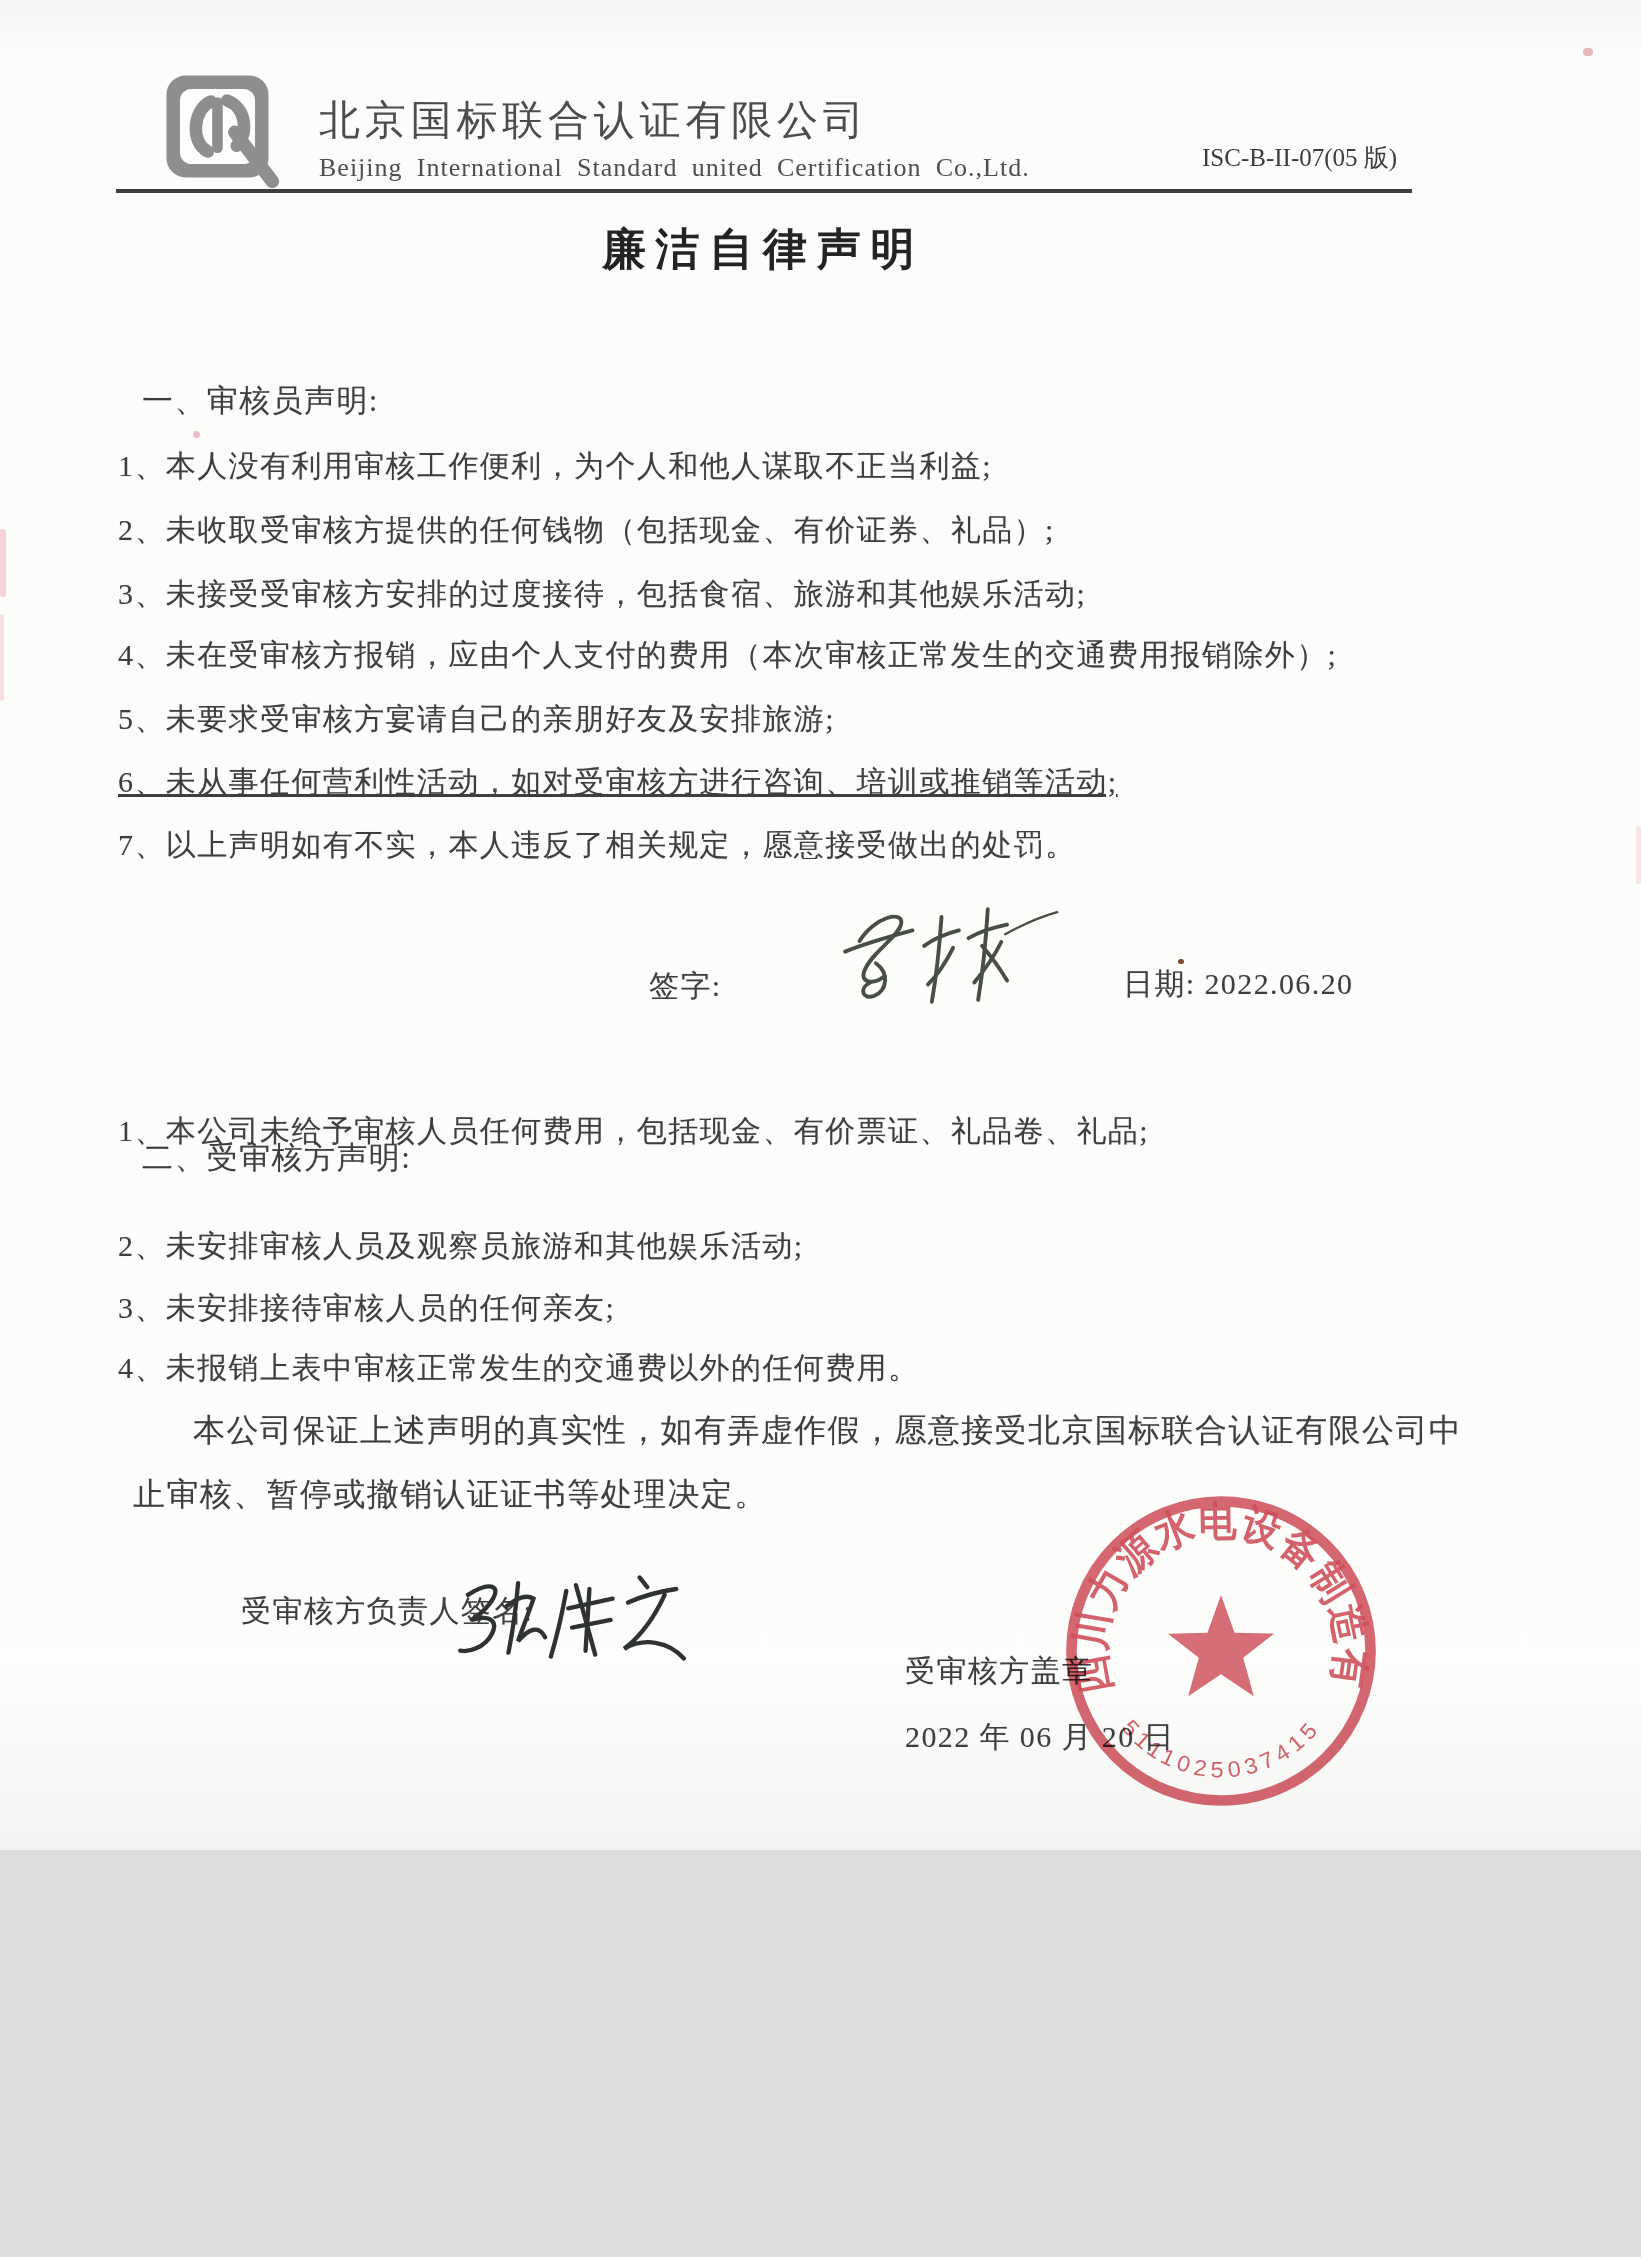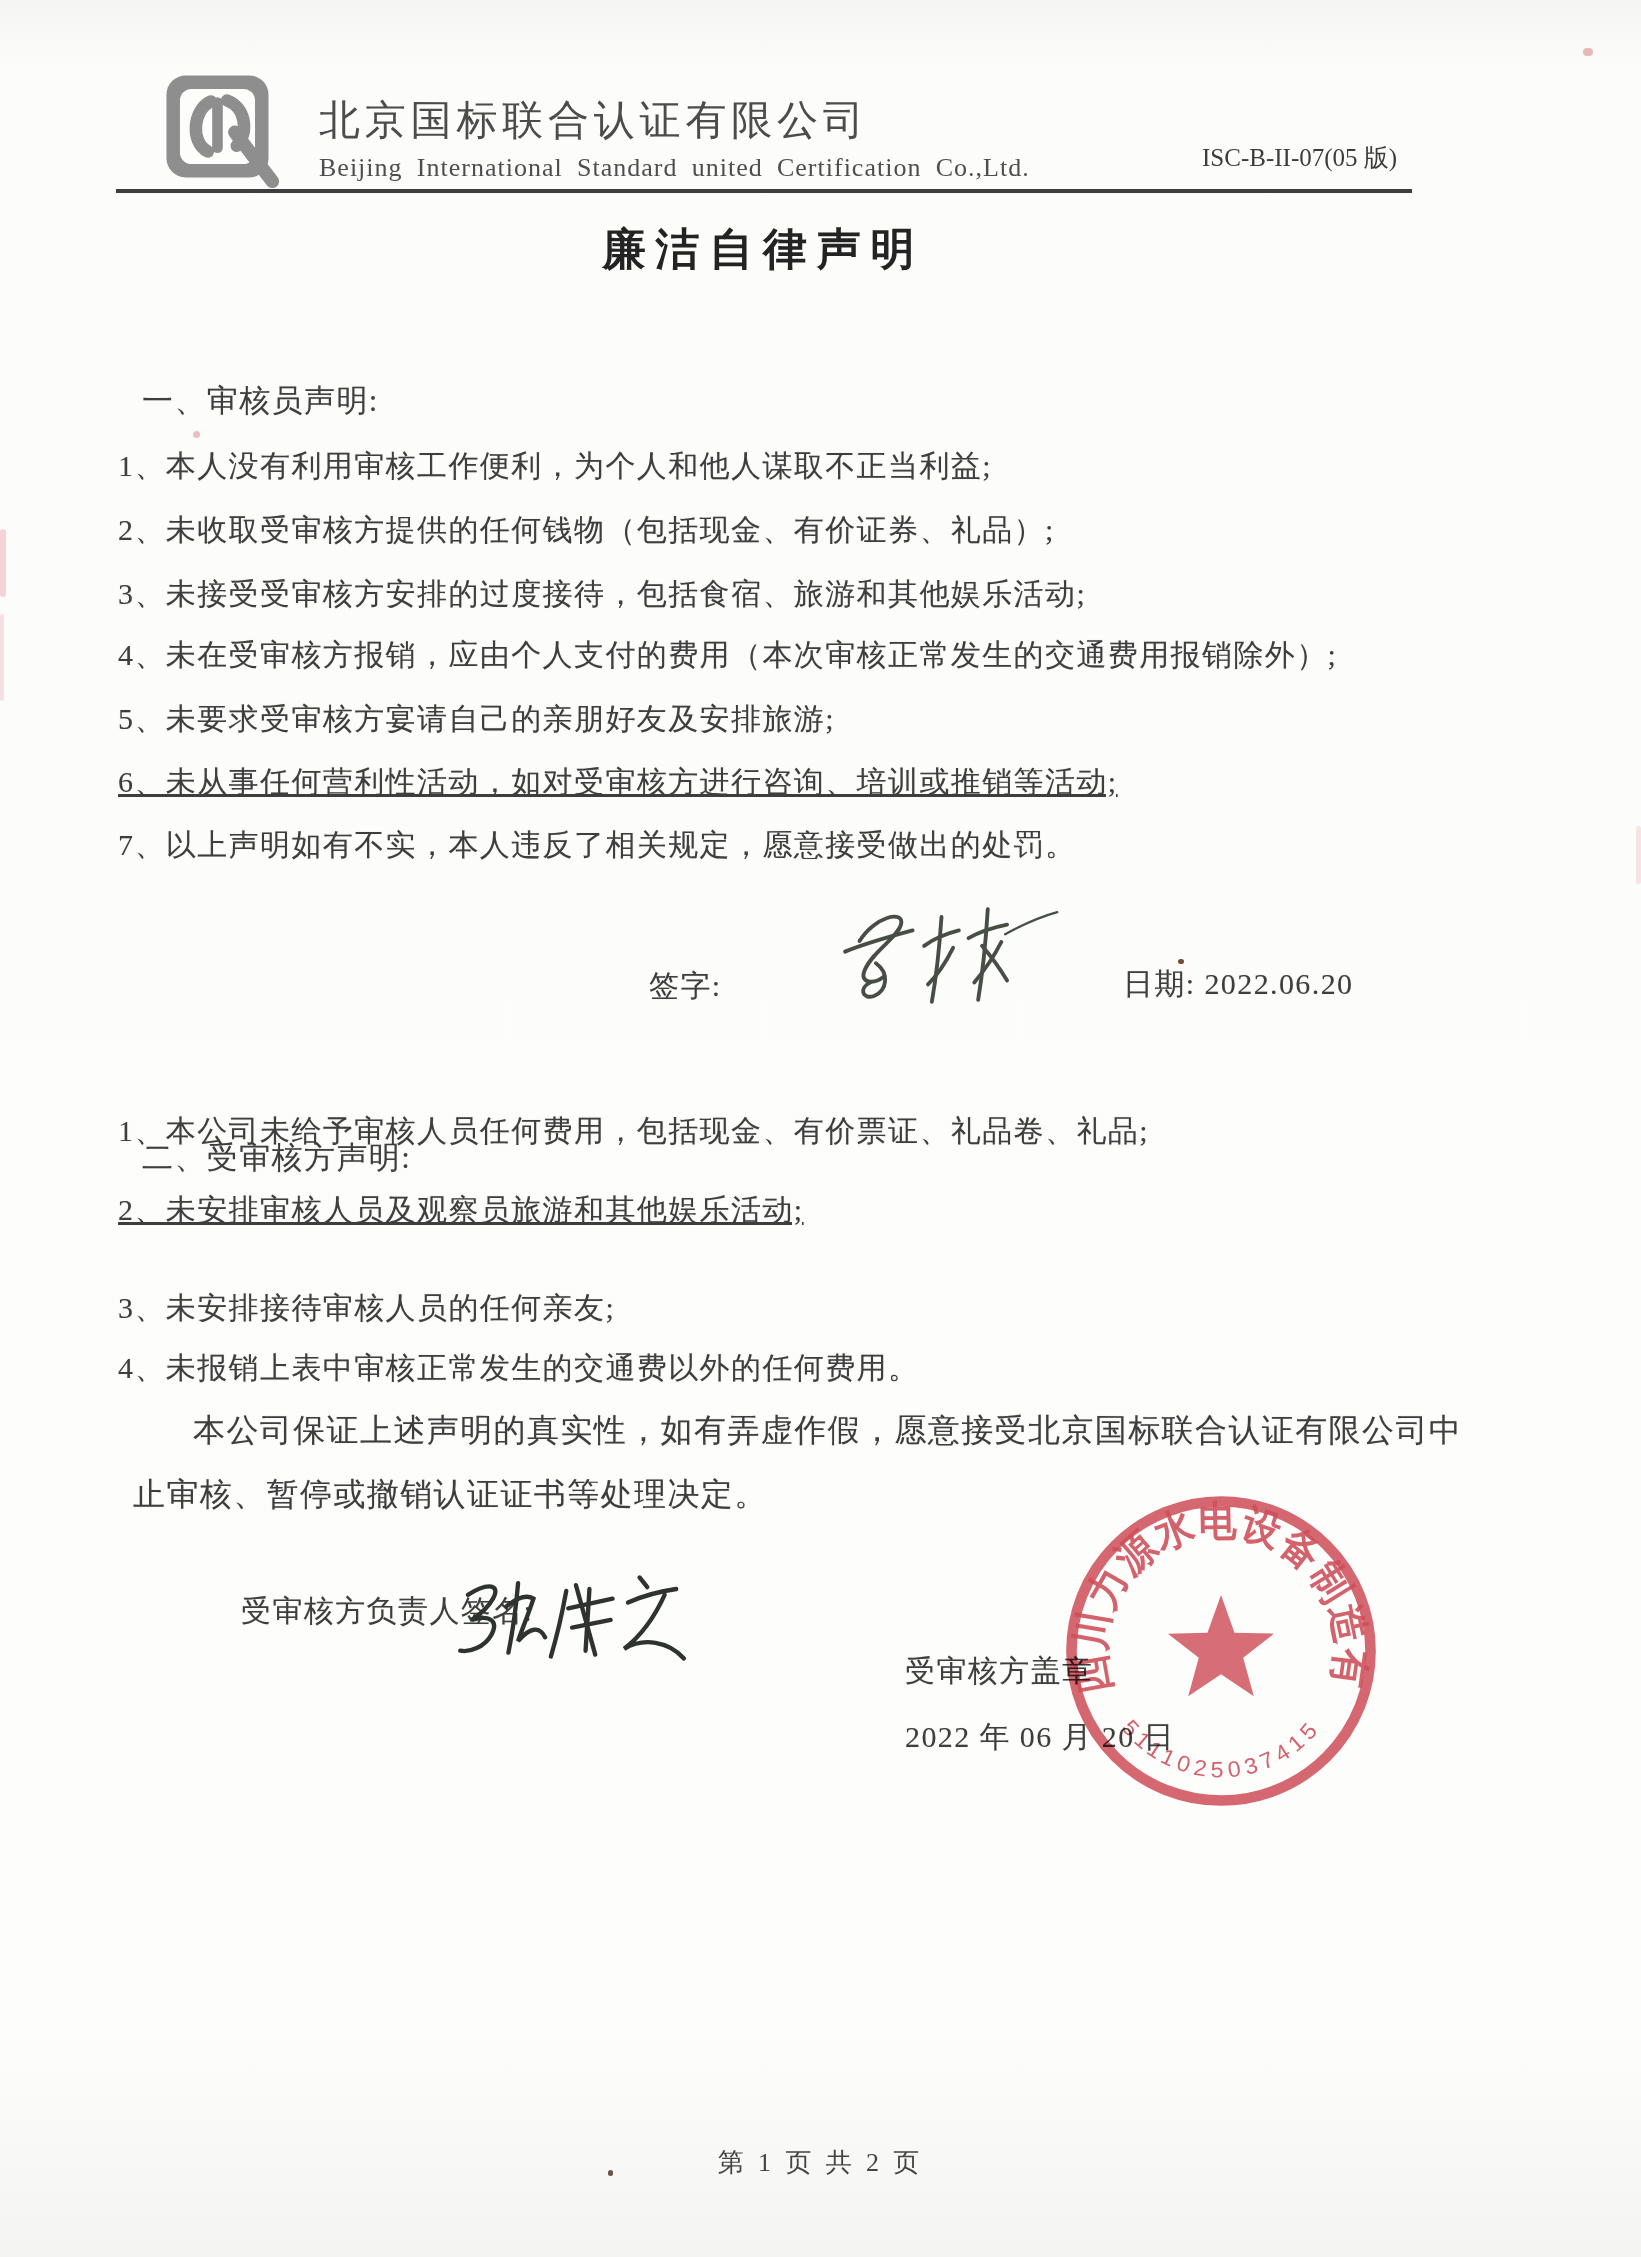--- a/index.html
+++ b/index.html
@@ -1,17 +1,17 @@
 <!DOCTYPE html>
 <html><head>
 <meta charset="utf-8">
 <style>
   html,body{margin:0;padding:0;background:#dddddd;}
   .page{
-    position:relative;width:1641px;height:2257px;margin:0 auto;
+    position:relative;width:1641px;height:1850px;margin:0 auto;
     background:linear-gradient(180deg,#f5f5f3 0%,#fcfcfb 3%,#fdfdfc 90%,#f4f4f2 100%);
     font-family:"Liberation Serif","DejaVu Serif",serif;color:#3e3e3e;overflow:hidden;
   }
   .abs{position:absolute;}
   .line{font-size:30px;white-space:nowrap;color:#3e3e3e;letter-spacing:1.4px;
         text-shadow:0 0 1px rgba(80,80,80,.28);}
   .heading{font-size:31px;}
   .company-cn{font-size:41px;letter-spacing:4.8px;color:#4c4c4c;white-space:nowrap;}
   .company-en{font-size:26px;letter-spacing:1px;word-spacing:6.8px;color:#4e4e4e;white-space:nowrap;}
   .doc-code{font-size:25px;color:#3c3c3c;white-space:nowrap;}
@@ -68,21 +68,21 @@
       <path d="M 158 52 C 172 44 188 40 198 38"></path>
       <path d="M 192 56 C 184 72 174 86 164 98"></path>
       <path d="M 172 60 C 184 74 192 86 198 96"></path>
       <path d="M 196 48 C 214 38 232 30 250 25" stroke-width="2.5"></path>
     </g>
   </svg>
   <div class="abs line" style="left:1123px;top:964px;">日期: 2022.06.20</div>
 
   <div class="abs line heading" style="left:142px;top:1137px;">二、受审核方声明:</div>
   <div class="abs line" style="left:118px;top:1111px;">1、本公司未给予审核人员任何费用，包括现金、有价票证、礼品卷、礼品;</div>
-  <div class="abs line" style="left:118px;top:1190px;text-decoration:underline;">2、未安排审核人员及观察员旅游和其他娱乐活动;</div>
+  <div class="abs line" style="left:118px;top:1226px;">2、未安排审核人员及观察员旅游和其他娱乐活动;</div>
   <div class="abs line" style="left:118px;top:1288px;">3、未安排接待审核人员的任何亲友;</div>
   <div class="abs line" style="left:118px;top:1348px;">4、未报销上表中审核正常发生的交通费以外的任何费用。</div>
 
   <div class="abs para" style="left:133px;top:1398px;width:1357px;">本公司保证上述声明的真实性，如有弄虚作假，愿意接受北京国标联合认证有限公司中止审核、暂停或撤销认证证书等处理决定。</div>
 
   <div class="abs line" style="left:241px;top:1591px;">受审核方负责人签名:</div>
   <svg class="abs" style="left:439px;top:1556px;" width="270" height="121" viewBox="0 0 280 125">
     <g stroke="#2f332f" stroke-width="4.5" fill="none" stroke-linecap="round">
       <path d="M 30 40 C 52 26 64 30 56 44 C 50 55 40 62 34 66 C 54 60 62 68 54 82 C 47 94 32 100 22 98"></path>
       <path d="M 82 28 C 80 52 76 80 72 100"></path>

